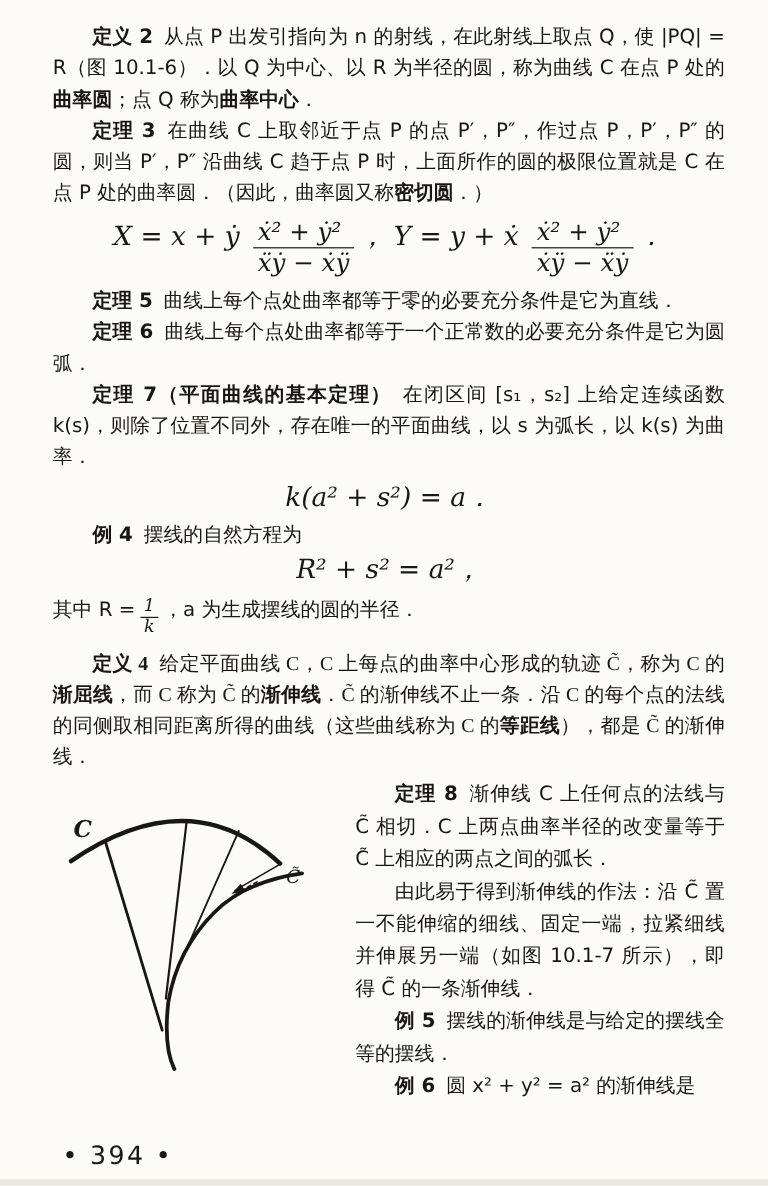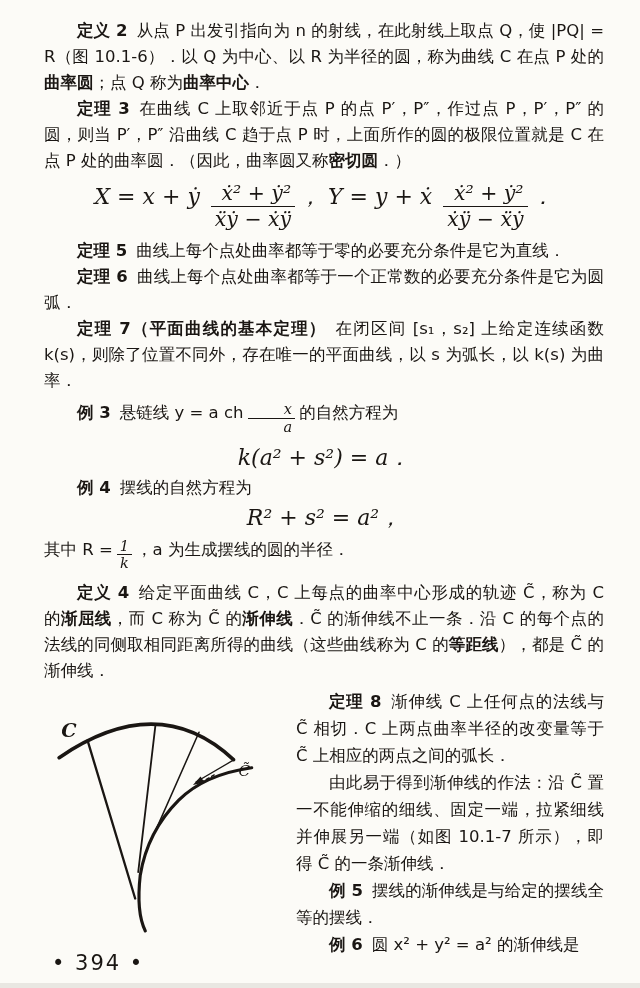--- a/index.html
+++ b/index.html
@@ -17,21 +17,21 @@
   p{margin:0;}
   .indent{text-indent:2em;}
   .term{font-weight:bold;margin-right:0.55em;}
   .bold{font-weight:bold;}
   .math{font-family:"DejaVu Serif",serif;font-style:italic;}
   .formula{
     text-align:center;text-indent:0;margin:7px 0 7px 0;
     font-family:"DejaVu Serif",serif;font-style:italic;font-size:22px;
   }
   .frac{
-    display:inline-block;vertical-align:-1.05em;text-align:right;
+    display:inline-block;vertical-align:-1.05em;text-align:left;
     line-height:1.2;font-size:0.93em;margin:0 4px;
   }
   .frac .num{display:block;border-bottom:1.4px solid #1a1613;padding:0 4px;}
   .frac .den{display:block;padding:0 4px;}
   .sfrac{
     display:inline-block;vertical-align:-0.95em;text-align:center;
     line-height:1.15;font-size:0.88em;margin:0 4px;
     font-family:"DejaVu Serif",serif;font-style:italic;
   }
   .sfrac .num{display:block;border-bottom:1.3px solid #1a1613;padding:0 3px;}
@@ -61,31 +61,30 @@
 
     <div class="formula"><span>X = x + ẏ </span><span class="frac"><span class="num">ẋ² + ẏ²</span><span class="den">ẍẏ − ẋÿ</span></span><span>，  Y = y + ẋ </span><span class="frac"><span class="num">ẋ² + ẏ²</span><span class="den">ẋÿ − ẍẏ</span></span><span>．</span></div>
 
     <p class="indent"><b class="term">定理 5</b><span>曲线上每个点处曲率都等于零的必要充分条件是它为直线．</span></p>
 
     <p class="indent"><b class="term">定理 6</b><span>曲线上每个点处曲率都等于一个正常数的必要充分条件是它为圆弧．</span></p>
 
     <p class="indent"><b class="term">定理 7（平面曲线的基本定理）</b><span>在闭区间 [s₁，s₂] 上给定连续函数 k(s)，则除了位置不同外，存在唯一的平面曲线，以 s 为弧长，以 k(s) 为曲率．</span></p>
 
 
-    <p class="indent" style="margin-top:6px;"><b class="term">例 3</b><span>悬链线 y = a ch</span><span class="sfrac"><span class="num">x</span><span class="den">a</span></span><span>的自然方程为</span></p>
 
     <div class="formula" style="margin:9px 0 4px 0;">k(a² + s²) = a．</div>
 
     <p class="indent"><b class="term">例 4</b><span>摆线的自然方程为</span></p>
 
     <div class="formula" style="margin:4px 0 6px 0;">R² + s² = a²，</div>
 
     <p><span>其中 R =</span><span class="sfrac"><span class="num">1</span><span class="den">k</span></span><span>，a 为生成摆线的圆的半径．</span></p>
 
-    <p class="indent" style="margin-top:8px;"><b class="term">定义 4</b><span>给定平面曲线 C，C 上每点的曲率中心形成的轨迹 C̃，称为 C 的</span><b class="bold">渐屈线</b><span>，而 C 称为 C̃ 的</span><b class="bold">渐伸线</b><span>．C̃ 的渐伸线不止一条．沿 C 的每个点的法线的同侧取相同距离所得的曲线（这些曲线称为 C 的</span><b class="bold">等距线</b><span>），都是 C̃ 的渐伸线．</span></p>
+    <p class="indent" style="margin-top:8px;font-family:Liberation Serif, serif;"><b class="term">定义 4</b><span>给定平面曲线 C，C 上每点的曲率中心形成的轨迹 C̃，称为 C 的</span><b class="bold">渐屈线</b><span>，而 C 称为 C̃ 的</span><b class="bold">渐伸线</b><span>．C̃ 的渐伸线不止一条．沿 C 的每个点的法线的同侧取相同距离所得的曲线（这些曲线称为 C 的</span><b class="bold">等距线</b><span>），都是 C̃ 的渐伸线．</span></p>
 
     <div class="split">
 
       <div class="figcol">
         <svg class="fig" viewBox="0 0 225 222" width="228" height="225">
           <path class="stroke" d="M13,47 Q111,-20 185,49" stroke-width="3.6"></path>
           <path class="stroke" d="M203,57 C182,60 152,68 131,89 C112,108 98,133 93,163 C90,190 92,206 98,218" stroke-width="3.1"></path>
           <line class="stroke" x1="41" y1="30" x2="88" y2="186" stroke-width="2.3"></line>
           <line class="stroke" x1="108" y1="15" x2="91" y2="160" stroke-width="1.8"></line>
           <line class="stroke" x1="151" y1="22" x2="109" y2="117" stroke-width="1.5"></line>

